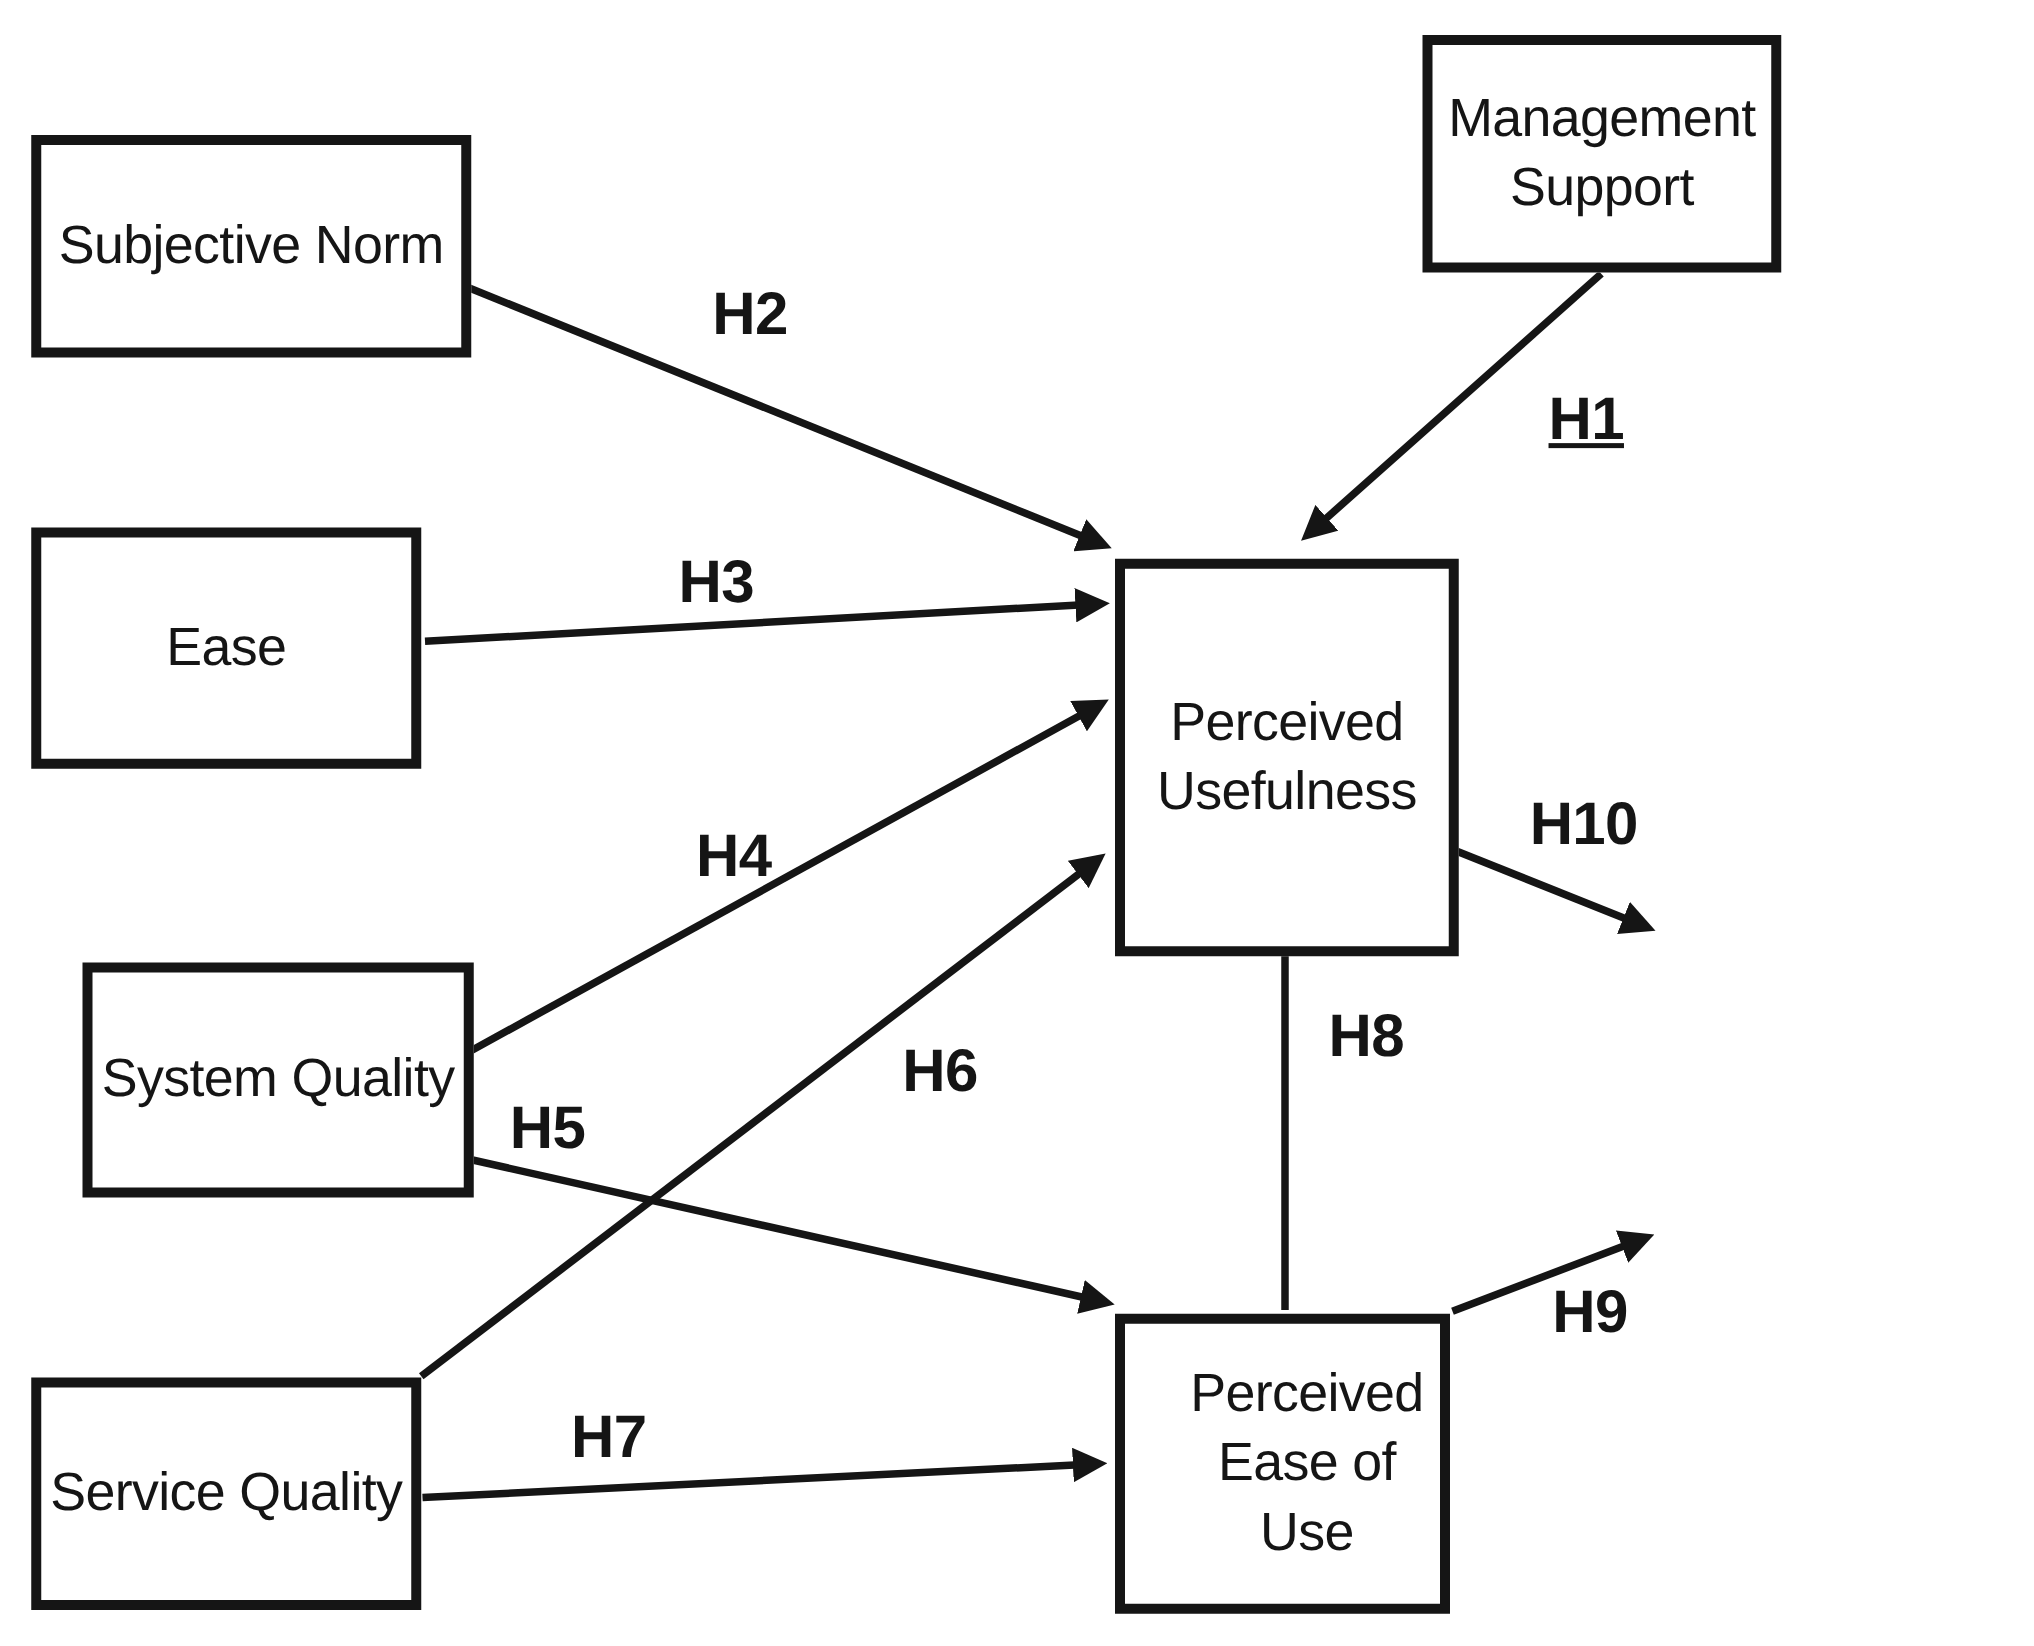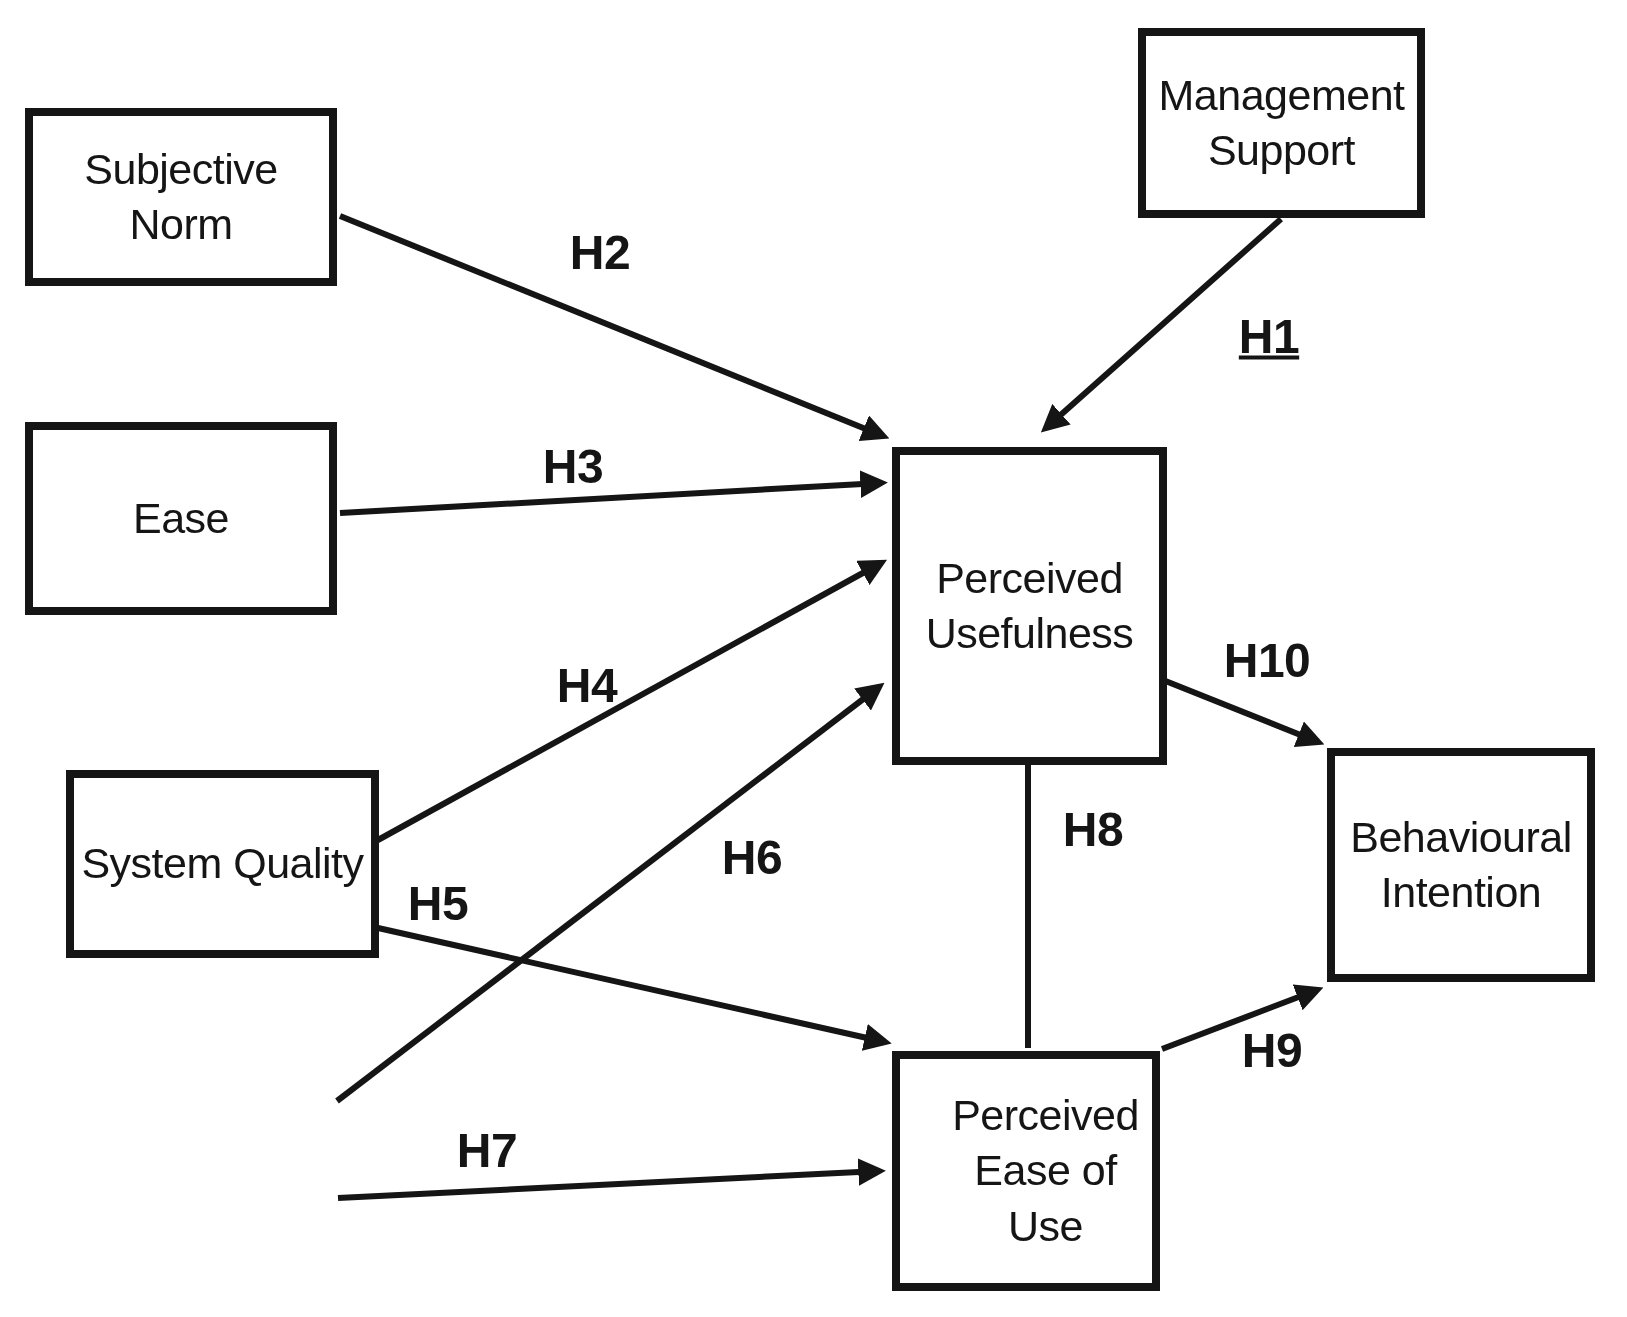--- a/index.html
+++ b/index.html
@@ -48,21 +48,21 @@
   }
   .edge-label {
     position: absolute;
     transform: translate(-50%, -50%);
     font-weight: 700;
     font-size: 48px;
     letter-spacing: -0.5px;
     white-space: nowrap;
   }
   
-  .n-subjective-norm      { left: 25px;   top: 108px;  width: 312px; height: 178px; }
+  .n-subjective-norm      { left: 25px;   top: 108px;  width: 352px; height: 178px; }
   .n-trust                { left: 25px;   top: 422px;  width: 312px; height: 193px; }
   .n-system-quality       { left: 25px;   top: 770px;  width: 313px; height: 188px; margin-left: 41px; }
   .n-service-quality      { left: 25px;   top: 1102px; width: 312px; height: 186px; }
   .n-management-support   { left: 1138px; top: 28px;   width: 287px; height: 190px; }
   .n-perceived-usefulness { left: 892px;  top: 447px;  width: 275px; height: 318px; }
   .n-perceived-ease       { left: 892px;  top: 1051px; width: 268px; height: 240px; padding-left: 43px; }
   .n-behavioural-intent   { left: 1327px; top: 748px;  width: 268px; height: 234px; }
   
   .l-h1  { left: 1269px; top: 336px; text-decoration: underline; }
   .l-h2  { left: 600px;  top: 252px; }
@@ -101,31 +101,31 @@
 
   <div class="node n-subjective-norm">
     <span class="node-label">Subjective Norm</span>
   </div>
   <div class="node n-trust">
     <span class="node-label">Ease</span>
   </div>
   <div class="node n-system-quality">
     <span class="node-label">System Quality</span>
   </div>
+  <div class="node n-service-quality">
+    <span class="node-label">Service Quality</span>
+  </div>
   <div class="node n-management-support">
     <span class="node-label">Management Support</span>
   </div>
   <div class="node n-perceived-usefulness">
     <span class="node-label">Perceived Usefulness</span>
   </div>
   <div class="node n-perceived-ease">
     <span class="node-label">Perceived Ease of Use</span>
-  </div>
-  <div class="node n-behavioural-intent">
-    <span class="node-label">Behavioural Intention</span>
   </div>
 
   <div class="edge-label l-h1">H1</div>
   <div class="edge-label l-h2">H2</div>
   <div class="edge-label l-h3">H3</div>
   <div class="edge-label l-h4">H4</div>
   <div class="edge-label l-h5">H5</div>
   <div class="edge-label l-h6">H6</div>
   <div class="edge-label l-h7">H7</div>
   <div class="edge-label l-h8">H8</div>

